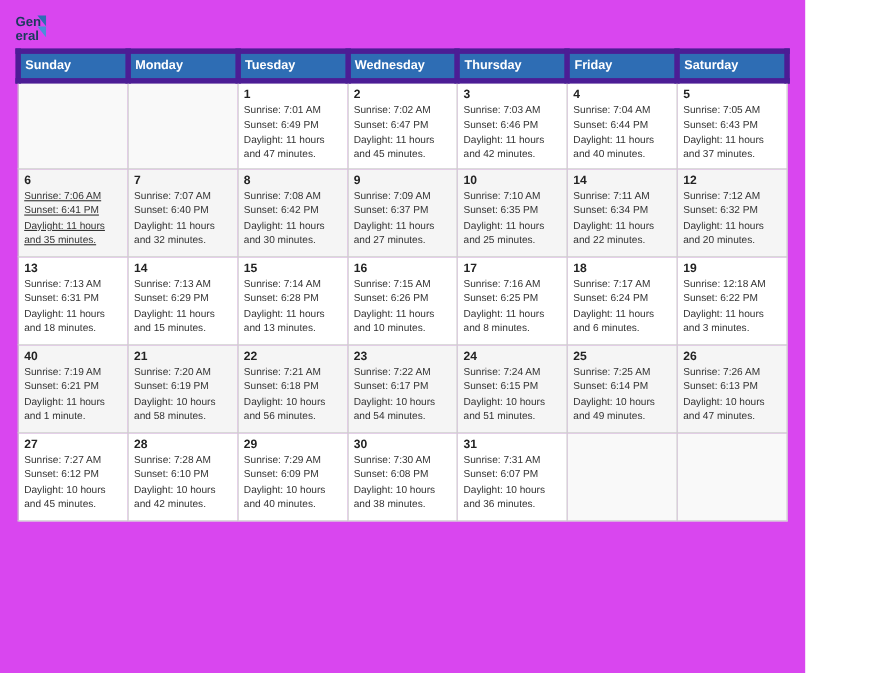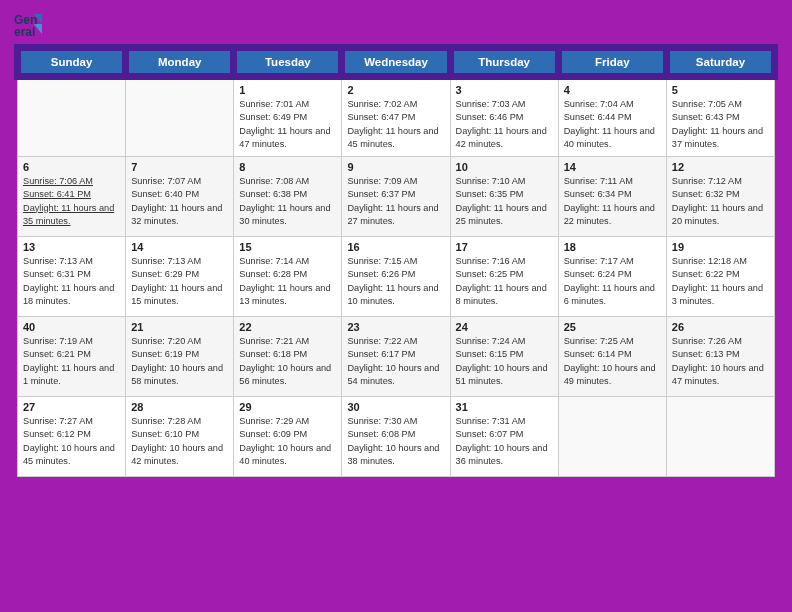--- a/index.html
+++ b/index.html
@@ -4,24 +4,24 @@
   <style>
     * { margin: 0; padding: 0; box-sizing: border-box; }
     body {
       font-family: Arial, sans-serif;
       background: #fff;
       width: 792px;
       height: 612px;
       overflow: hidden;
     }
     .page {
-      width: 792px;
+      width: 732px;
       height: 612px;
       padding: 10px 14px 10px 14px;
-      background: #a21caf;
+      background: #d946ef;
     }
     .header {
       display: flex;
       justify-content: space-between;
       align-items: flex-start;
       margin-bottom: 6px;
     }
     .logo {
       display: flex;
       align-items: center;
@@ -54,22 +54,22 @@
       width: 100%;
       border-collapse: collapse;
       table-layout: fixed;
     }
     thead tr th {
       background-color: #2e6db4;
       color: #fff;
       font-size: 11.5px;
       font-weight: bold;
       padding: 5px 4px;
-      text-align: center;
-      border: 7px solid #4c1d95;
+      text-align: left;
+      border: 5px solid #4c1d95;
     }
     tbody tr td {
       border: 1px solid #ccc;
       vertical-align: top;
       padding: 4px 5px;
       font-size: 9.5px;
       color: #222;
       height: 80px;
       background: #fff;
     }
@@ -170,21 +170,21 @@
           </td>
           <td>
             <span class="day-num">7</span>
             <div class="day-info" style="white-space: pre-line;">Sunrise: 7:07 AM
 Sunset: 6:40 PM
 Daylight: 11 hours and 32 minutes.</div>
           </td>
           <td>
             <span class="day-num">8</span>
             <div class="day-info" style="white-space: pre-line;">Sunrise: 7:08 AM
-Sunset: 6:38 PM
+Sunset: 6:42 PM
 Daylight: 11 hours and 30 minutes.</div>
           </td>
           <td>
             <span class="day-num">9</span>
             <div class="day-info" style="white-space: pre-line;">Sunrise: 7:09 AM
 Sunset: 6:37 PM
 Daylight: 11 hours and 27 minutes.</div>
           </td>
           <td>
             <span class="day-num">10</span>

